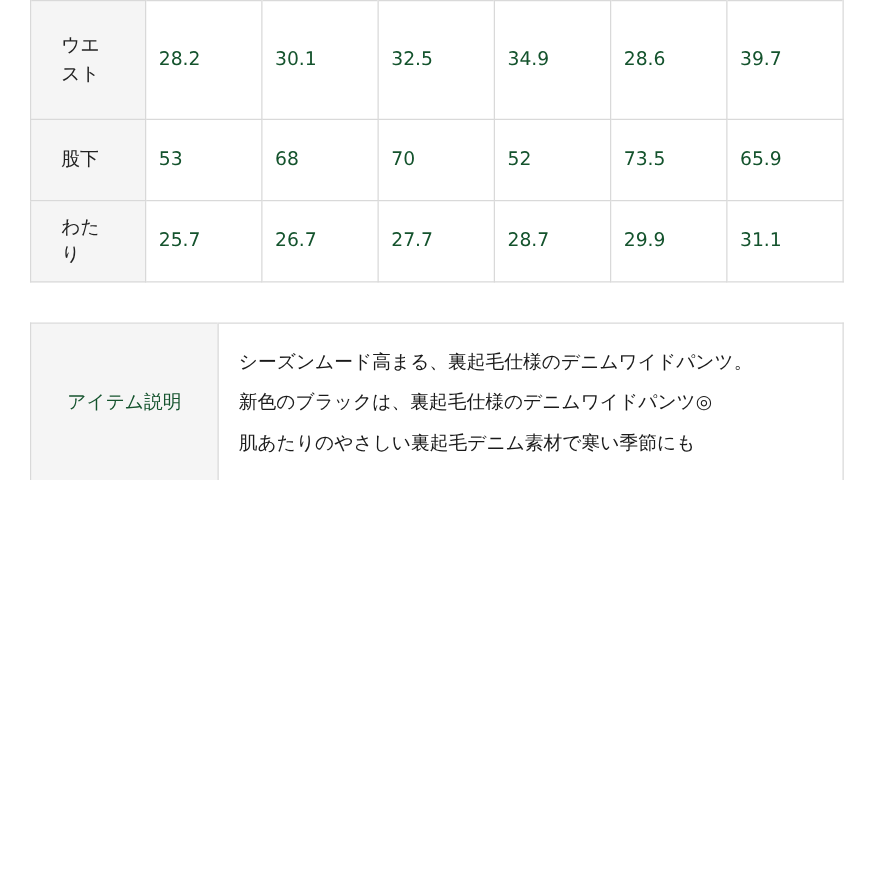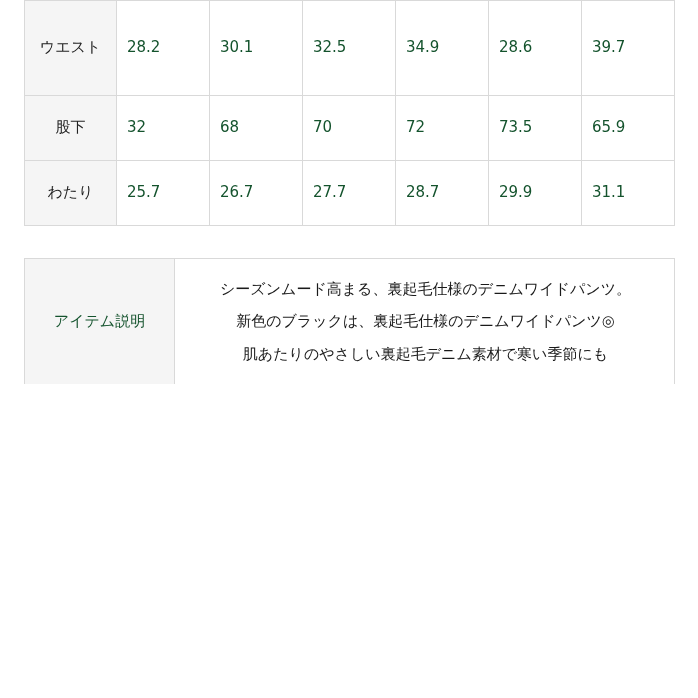--- a/index.html
+++ b/index.html
@@ -40,25 +40,24 @@
     border-left: 1px solid #d9d9d9;
     height: 65px;
     font-size: 15px;
     line-height: 1.45;
     padding: 0 10px;
     vertical-align: middle;
     box-sizing: border-box;
   }
   table.size-table td.row-head {
     background: #f5f5f5;
-    text-align: center;
     color: #222;
     white-space: normal;
     word-break: break-all;
-    padding: 0 12px;
+    padding: 0 24px;
   }
   table.size-table td.val {
     background: #ffffff;
     text-align: left;
     color: #14532d;
     margin-left: 36px;
   }
   
   table.size-table tr.clipped td {
     height: 95px;
@@ -91,21 +90,21 @@
   }
   table.desc-table td.desc-head {
     background: #f5f5f5;
     text-align: center;
     font-size: 15px;
     color: #14532d;
     padding: 0 6px;
   }
   table.desc-table td.desc-body {
     background: #ffffff;
-    text-align: center;
+    text-align: left;
     font-size: 15px;
     line-height: 2.15;
     padding: 14px 14px 14px 16px;
     border-right: none;
     vertical-align: top;
     color: #1a1a1a;
   }
   .desc-body p {
     margin: 0;
   }
@@ -130,24 +129,24 @@
         <td class="row-head">ウエスト</td>
         <td class="val">28.2</td>
         <td class="val">30.1</td>
         <td class="val">32.5</td>
         <td class="val">34.9</td>
         <td class="val">28.6</td>
         <td class="val">39.7</td>
       </tr>
       <tr>
         <td class="row-head">股下</td>
-        <td class="val">32</td>
+        <td class="val">53</td>
         <td class="val">68</td>
         <td class="val">70</td>
-        <td class="val">72</td>
+        <td class="val">52</td>
         <td class="val">73.5</td>
         <td class="val">65.9</td>
       </tr>
       <tr>
         <td class="row-head">わたり</td>
         <td class="val">25.7</td>
         <td class="val">26.7</td>
         <td class="val">27.7</td>
         <td class="val">28.7</td>
         <td class="val">29.9</td>

